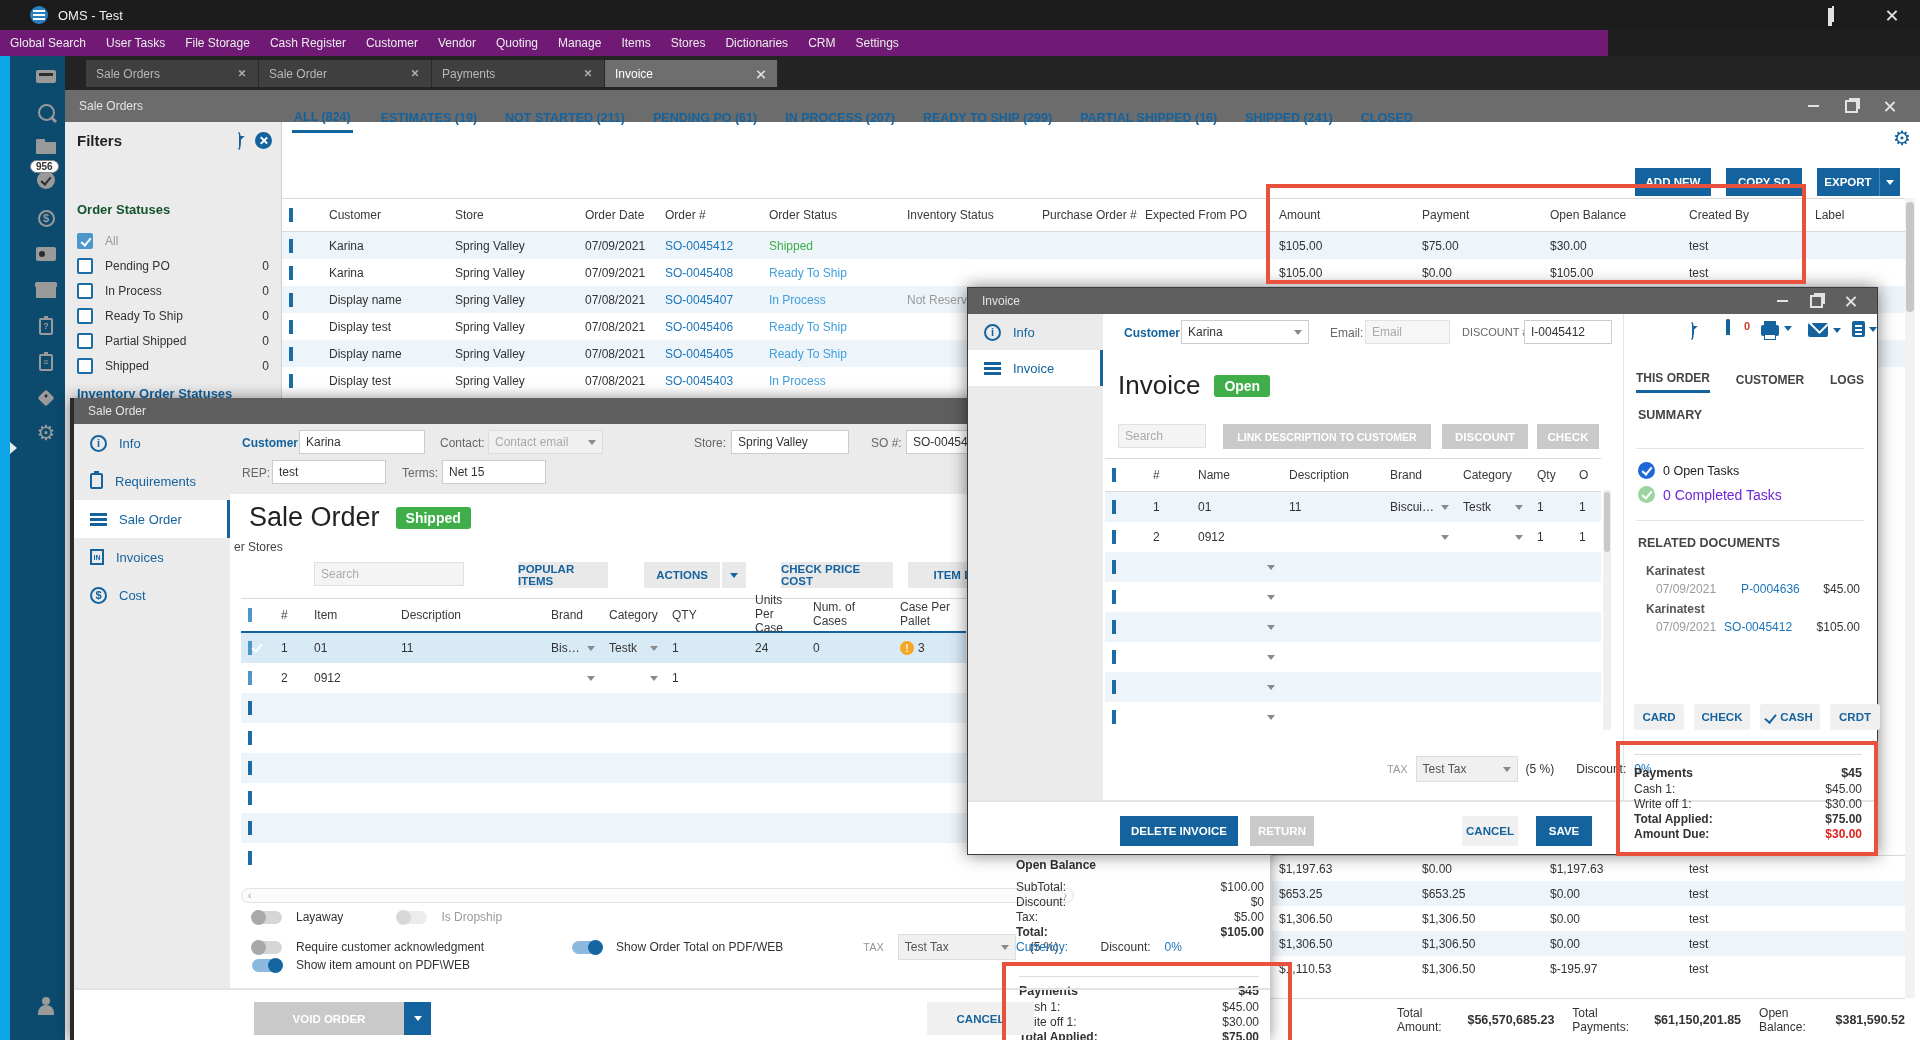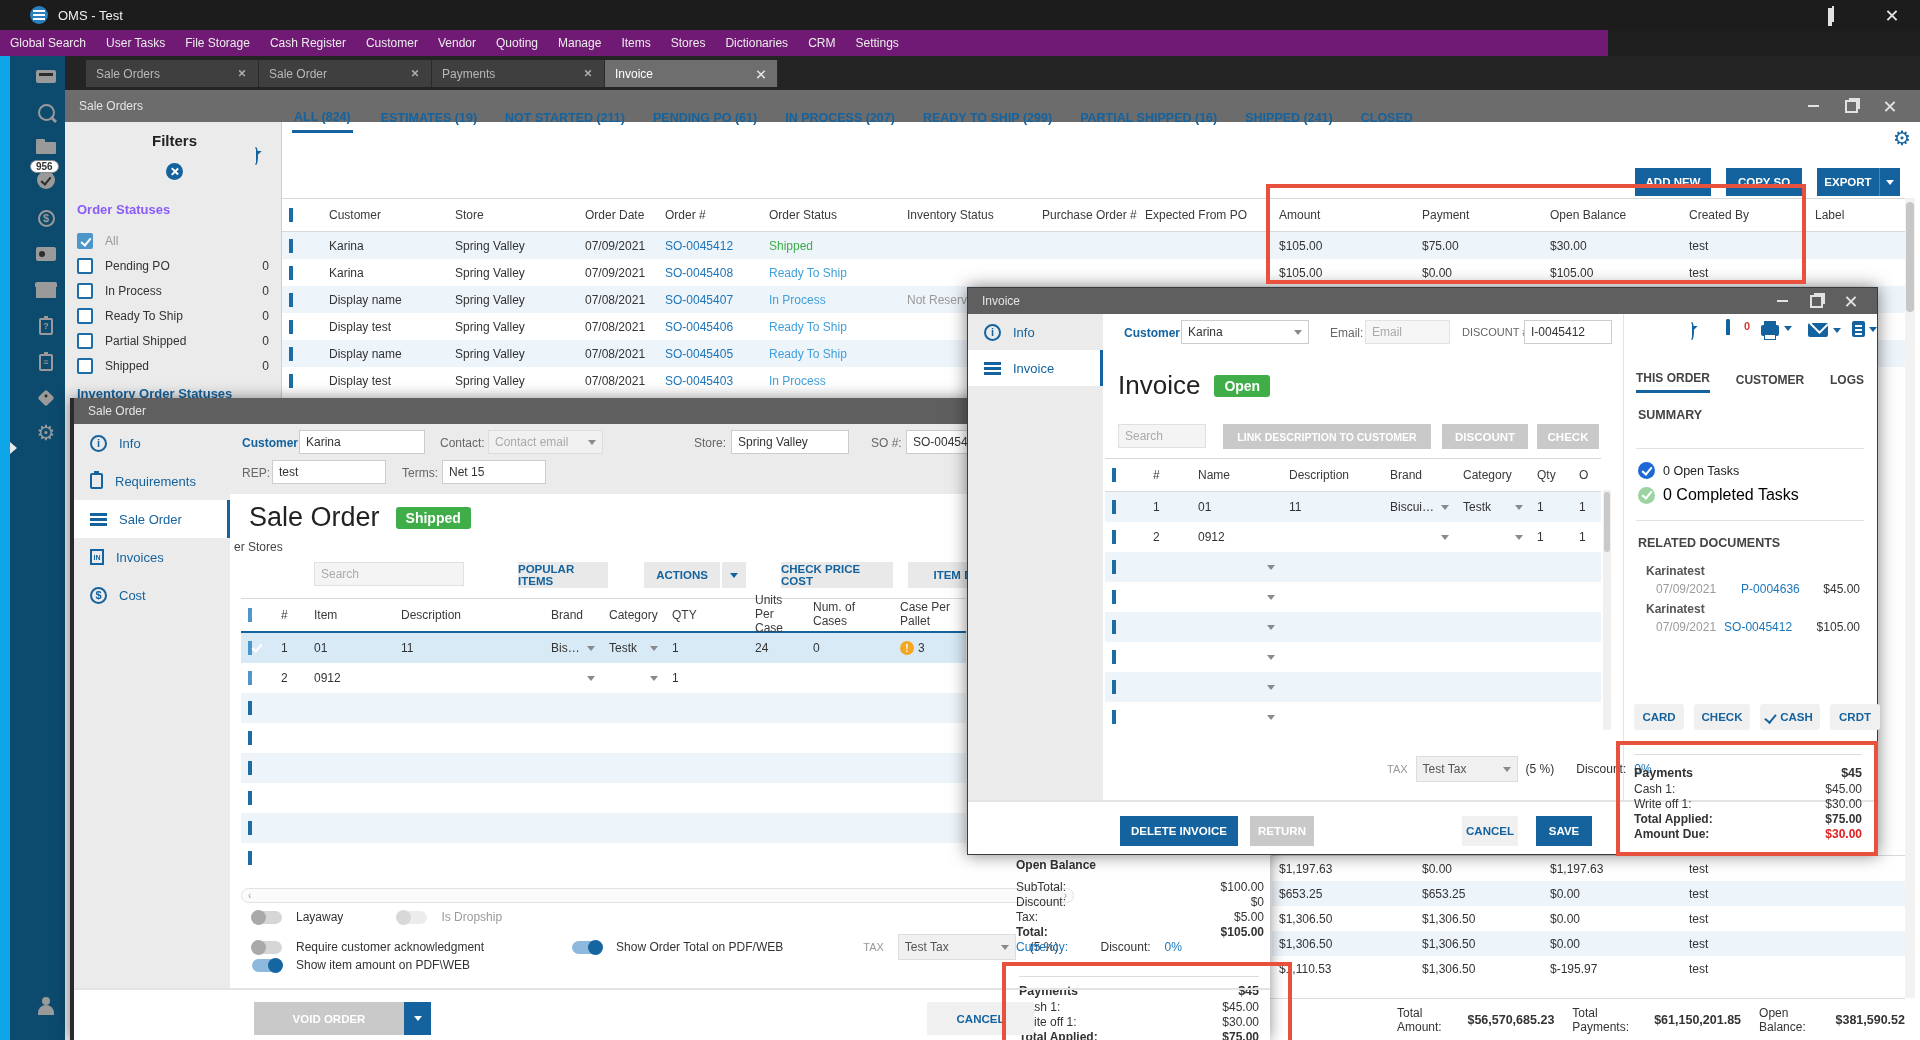--- a/index.html
+++ b/index.html
@@ -223,26 +223,26 @@
     <div class="ab tbar tbar-light" style="left:0;top:0;width:1855px;height:32px;">
       <span>Sale Orders</span>
       <span class="winctl" style="margin-right:10px;">
         <span class="wmin"></span>
         <span class="wmax"></span>
         <span class="wx"></span>
       </span>
     </div>
 
     <div class="ab" style="left:0;top:32px;width:217px;height:918px;background:#ebebeb;border-right:1px solid #cfcfcf;">
-      <div class="ab f" style="left:12px;top:10px;width:195px;flex-direction:column;">
+      <div class="ab f" style="left:12px;top:10px;width:195px;">
         <span style="font-size:15px;font-weight:bold;color:#222;">Filters</span>
         <span style="margin-left:auto;margin-right:14px;"><span class="ic-ref"></span></span>
         <span class="clearbtn"></span>
       </div>
-      <div class="ab" style="left:12px;top:80px;font-size:13px;font-weight:bold;color:#8b5cf6;">Order Statuses</div>
+      <div class="ab" style="left:12px;top:80px;font-size:13px;font-weight:bold;color:#14532d;">Order Statuses</div>
       <div class="ab f" style="left:12px;top:106px;width:192px;height:25px;">
         <span class="cb on"></span>
         <span style="margin-left:12px;color:#9a9a9a;">All</span>
         <span style="margin-left:auto;"></span>
       </div>
       <div class="ab f" style="left:12px;top:131px;width:192px;height:25px;">
         <span class="cb"></span>
         <span style="margin-left:12px;">Pending PO</span>
         <span style="margin-left:auto;">0</span>
       </div>
@@ -939,21 +939,21 @@
       <span>LOGS</span>
     </div>
     <span class="ab bold" style="left:670px;top:120px;color:#444;font-size:12.5px;">SUMMARY</span>
     <div class="ab dvdr" style="left:668px;top:160px;width:228px;height:1px;"></div>
     <div class="ab f" style="left:670px;top:174px;gap:8px;">
       <span class="tick-circle" style="background:#1D68D6;"></span>
       <span style="font-size:12.5px;color:#222;">0 Open Tasks</span>
     </div>
     <div class="ab f" style="left:670px;top:198px;gap:8px;">
       <span class="tick-circle" style="background:#9CD3A1;"></span>
-      <span style="font-size:16px;color:#000000;">0 Completed Tasks</span>
+      <span style="font-size:14px;color:#6d28d9;">0 Completed Tasks</span>
     </div>
     <div class="ab dvdr" style="left:668px;top:232px;width:228px;height:1px;"></div>
     <span class="ab bold" style="left:670px;top:248px;color:#444;font-size:12.5px;">RELATED DOCUMENTS</span>
     <span class="ab bold" style="left:678px;top:276px;color:#555;">Karinatest</span>
     <div class="ab f" style="left:688px;top:294px;width:204px;">
       <span class="gray">07/09/2021</span>
       <span class="link" style="margin-left:25px;">P-0004636</span>
       <span style="margin-left:auto;">$45.00</span>
     </div>
     <span class="ab bold" style="left:678px;top:314px;color:#555;">Karinatest</span>

